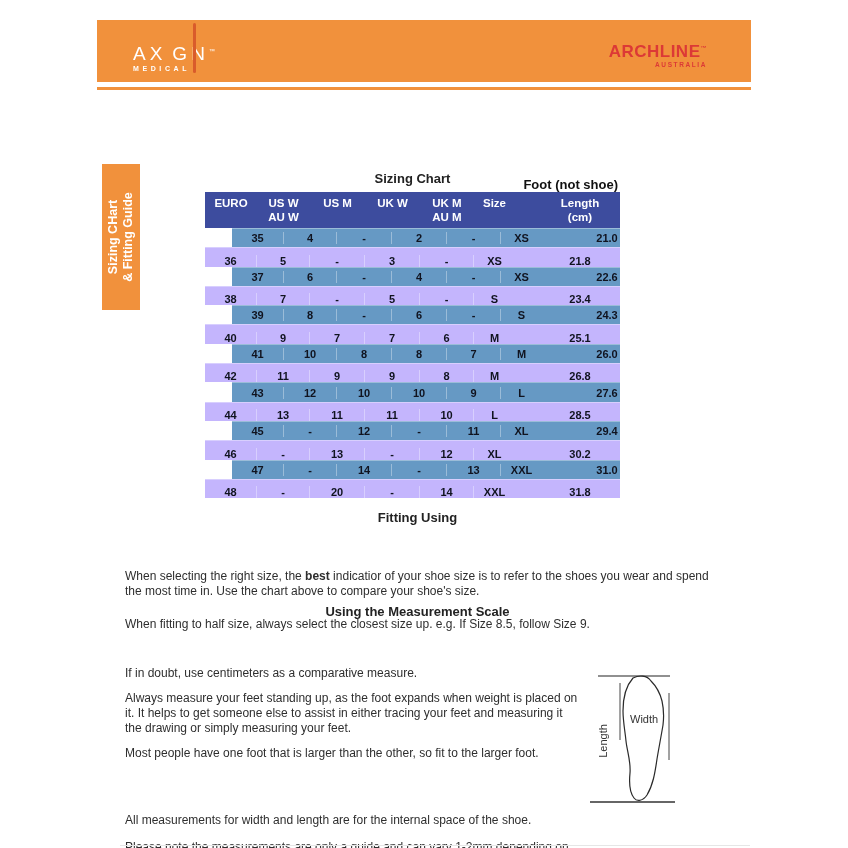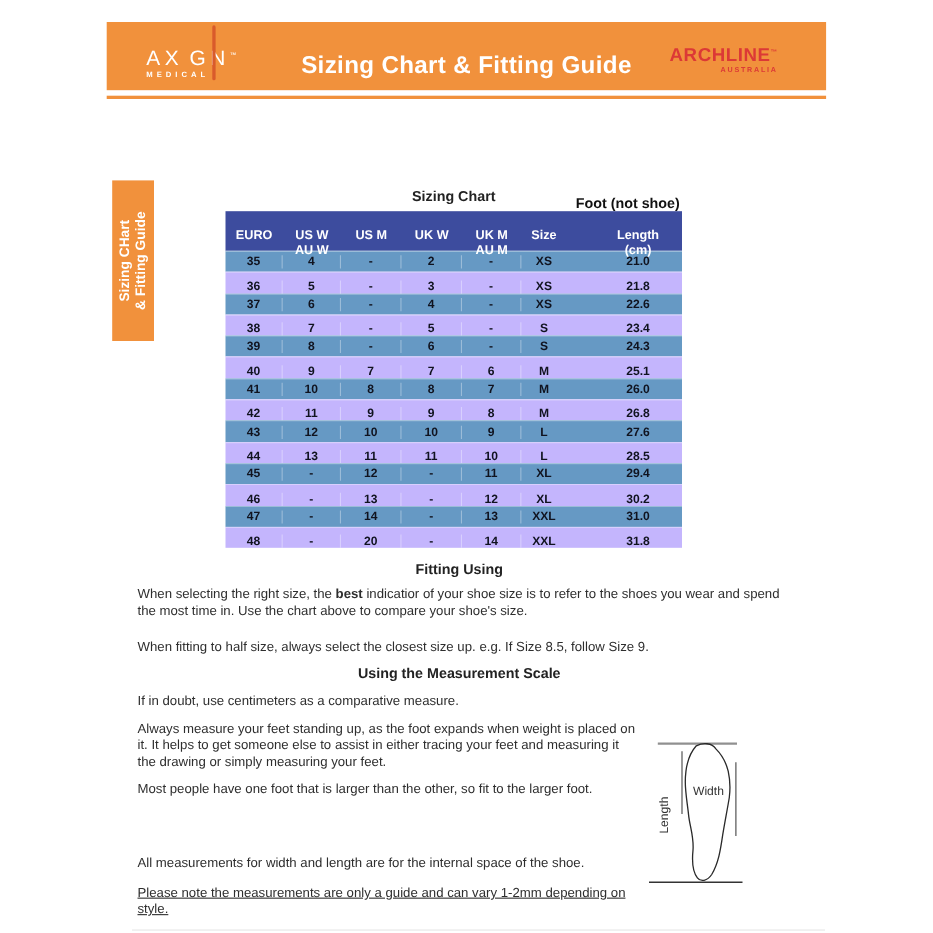--- a/index.html
+++ b/index.html
@@ -35,36 +35,36 @@
   
   .chart-title { position:absolute; left:205px; top:171px; width:415px; text-align:center;
     font-weight:bold; font-size:13px; color:#222; }
   .foot-label { position:absolute; left:518px; top:177px; width:100px; text-align:right;
     font-weight:bold; font-size:13px; color:#111; }
 
   
   .sizing-table { position:absolute; left:205px; top:192px; width:415px; }
   .thead { display:flex; background:#3D4C9E; color:#fff; font-weight:bold; font-size:11.5px;
     height:36px; text-align:center; box-sizing:border-box; }
-  .th { display:flex; flex-direction:column; justify-content:flex-start; padding-top:15px;
+  .th { display:flex; flex-direction:column; justify-content:flex-start; padding-top:4px;
     line-height:14px; box-sizing:border-box; }
   .trow { display:flex; height:19.3px; align-items:center; text-align:center;
     font-size:11px; font-weight:bold; color:#10131f; box-sizing:border-box;
     border-top:1px solid rgba(255,255,255,0.35); }
-  .trow.even { background:#6699C4; }
+  .trow.even { background:#6699C4;margin-left:27px; }
   .trow.odd  { background:#c4b5fd;align-items:flex-end; }
   .trow > div, .th { flex:none; }
   .c0{width:52px}.c1{width:53px}.c2{width:55px}.c3{width:55px}
   .c4{width:54px}.c5{width:41px}.c6{width:25px}.c7{width:80px}
   .sep { border-right:1px solid rgba(255,255,255,0.35); box-sizing:border-box; }
 
   
   .h-center { position:absolute; left:125px; width:585px; text-align:center;
     font-weight:bold; font-size:13px; color:#222; }
-  .para { position:absolute; left:125px; font-size:12px; line-height:15px; color:#2e2e2e; }
+  .para { position:absolute; left:125px; font-size:12px; line-height:15px; color:#2e2e2e;margin-top:36px; }
   #fg-heading { top:510px; }
   #fg-p1 { top:533px; width:596px; }
   #fg-p2 { top:581px; width:596px; }
   #ms-heading { top:604px; }
   #ms-p1 { top:630px; width:596px; }
   #ms-p2 { top:655px; width:455px; }
   #ms-p3 { top:710px; width:465px; }
   #ms-p4 { top:777px; width:485px; }
   #ms-p5 { top:804px; width:455px;text-decoration:underline; }
 
@@ -75,21 +75,20 @@
 </style>
 </head>
 <body>
 
 <div class="banner">
   <div class="axign">
     <div class="axign-line"></div>
     <div class="axign-word"><span>AX</span><span style="display:inline-block;width:6px;"></span><span>GN</span><span class="axign-tm">™</span></div>
     <div class="axign-sub">MEDICAL</div>
   </div>
-  <div class="banner-title">Sizing Chart &amp; Fitting Guide</div>
   <div class="archline">
     <div class="archline-name"><span>ARCHLINE</span><span class="archline-tm">™</span></div>
     <div class="archline-sub">AUSTRALIA</div>
   </div>
 </div>
 <div class="banner-underline"></div>
 
 <div class="side-tab">
   <div class="side-tab-text">
     <span>Sizing CHart</span>

